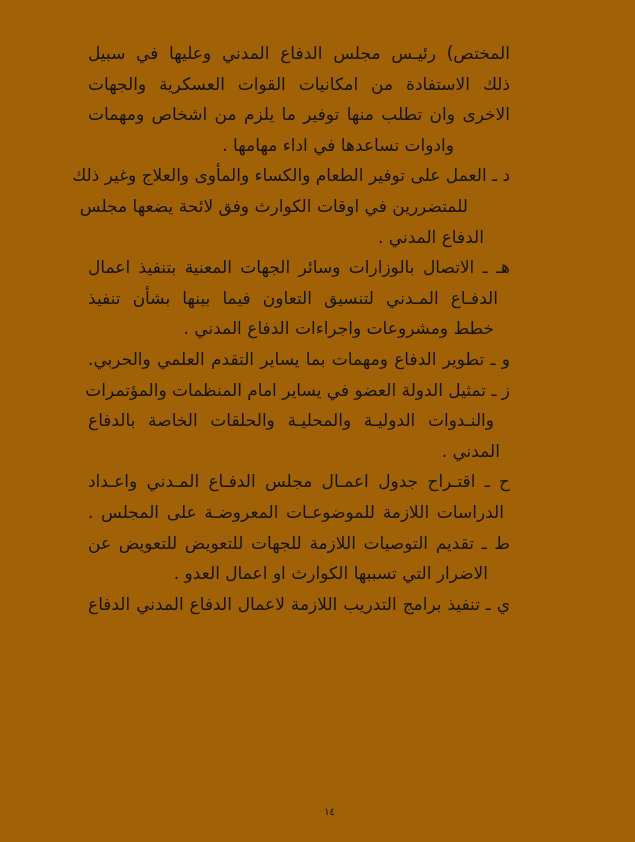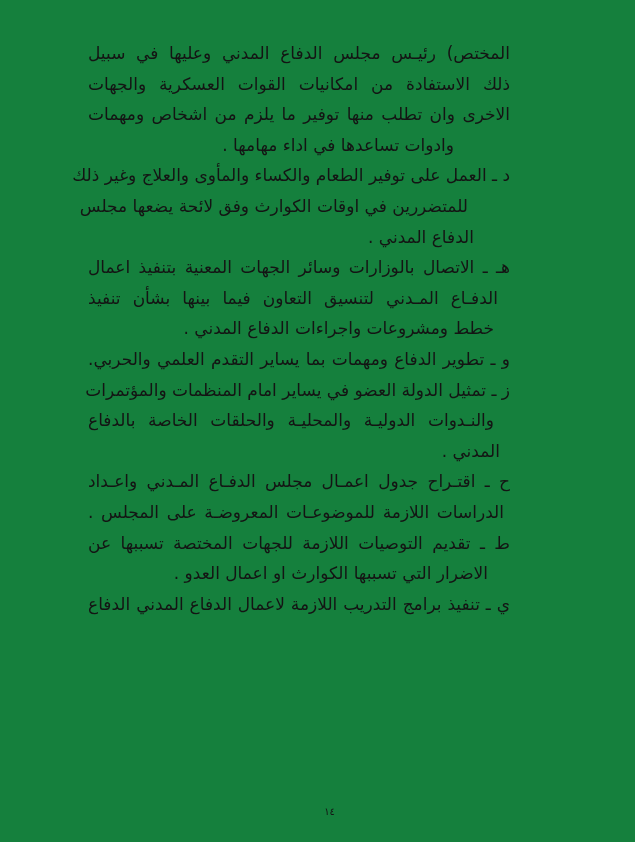--- a/index.html
+++ b/index.html
@@ -4,21 +4,21 @@
   <style>
     html, body {
       margin: 0;
       padding: 0;
       background: #ffffff;
     }
     .page {
       position: relative;
       width: 635px;
       height: 842px;
-      background: #15803d;
+      background: #a16207;
       overflow: hidden;
       font-family: "DejaVu Sans", sans-serif;
       color: #141414;
     }
     .text-block {
       position: absolute;
       top: 38px;
       left: 88px;
       width: 422px;
       direction: rtl;
@@ -62,30 +62,30 @@
 
 <div class="page">
 
   <div class="text-block">
     <div class="line full">المختص) رئيـس مجلس الدفاع المدني وعليها في سبيل</div>
     <div class="line full">ذلك الاستفادة من امكانيات القوات العسكرية والجهات</div>
     <div class="line full">الاخرى وان تطلب منها توفير ما يلزم من اشخاص ومهمات</div>
     <div class="line end" style="margin-right:56px;">وادوات تساعدها في اداء مهامها .</div>
     <div class="line full">د ـ العمل على توفير الطعام والكساء والمأوى والعلاج وغير ذلك</div>
     <div class="line full" style="margin-right:42px;">للمتضررين في اوقات الكوارث وفق لائحة يضعها مجلس</div>
-    <div class="line end" style="margin-right:36px;">الدفاع المدني .</div>
+    <div class="line end" style="margin-right:26px;">الدفاع المدني .</div>
     <div class="line full">هـ ـ الاتصال بالوزارات وسائر الجهات المعنية بتنفيذ اعمال</div>
     <div class="line full" style="margin-right:12px;">الدفـاع المـدني لتنسيق التعاون فيما بينها بشأن تنفيذ</div>
     <div class="line end" style="margin-right:16px;">خطط ومشروعات واجراءات الدفاع المدني .</div>
     <div class="line full">و ـ تطوير الدفاع ومهمات بما يساير التقدم العلمي والحربي.</div>
     <div class="line full">ز ـ تمثيل الدولة العضو في يساير امام المنظمات والمؤتمرات</div>
     <div class="line full" style="margin-right:16px;">والنـدوات الدوليـة والمحليـة والحلقات الخاصة بالدفاع</div>
     <div class="line end" style="margin-right:10px;">المدني .</div>
     <div class="line full">ح ـ اقتـراح جدول اعمـال مجلس الدفـاع المـدني واعـداد</div>
     <div class="line full" style="margin-right:6px;">الدراسات اللازمة للموضوعـات المعروضـة على المجلس .</div>
-    <div class="line full">ط ـ تقديم التوصيات اللازمة للجهات المختصة تسببها عن</div>
+    <div class="line full">ط ـ تقديم التوصيات اللازمة للجهات للتعويض للتعويض عن</div>
     <div class="line end" style="margin-right:22px;">الاضرار التي تسببها الكوارث او اعمال العدو .</div>
     <div class="line full">ي ـ تنفيذ برامج التدريب اللازمة لاعمال الدفاع المدني الدفاع</div>
   </div>
 
   <div class="page-number">١٤</div>
 
 </div>
 
 </body></html>

